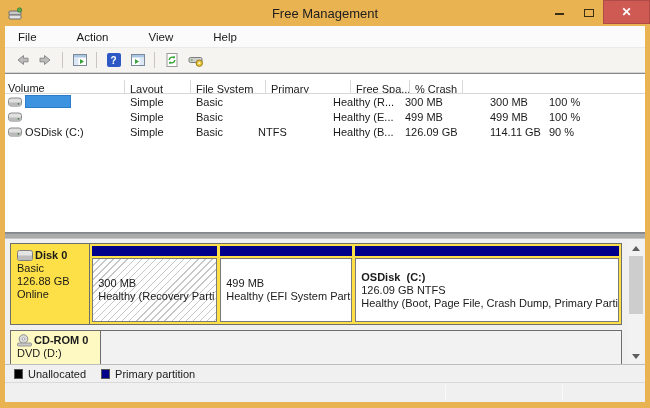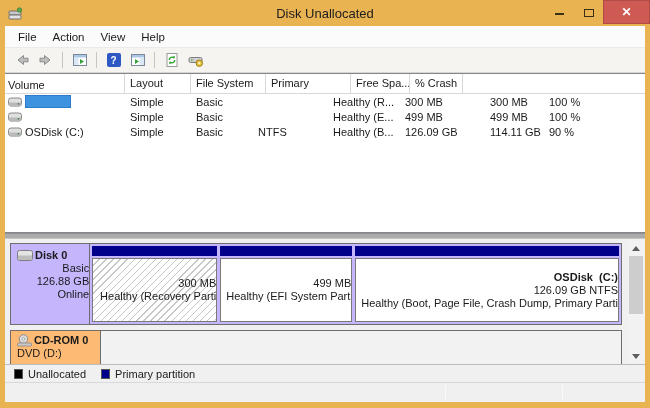--- a/index.html
+++ b/index.html
@@ -26,21 +26,21 @@
   .max-glyph { display:block; width:10px; height:8px; border:1px solid #3a2e14; margin-top:3px; }
   .close-btn {
     width:47px; height:24px; margin-right:0;
     background:#cf5a54; border:1px solid #b04c47;
     color:#fff; font-size:12px; font-weight:bold;
     display:flex; align-items:center; justify-content:center;
   }
   
   .menubar {
     height:22px; background:#fbfbfb; display:flex; align-items:center;
-    padding-left:5px; border-bottom:1px solid #eceae6;
+    padding-left:5px; border-bottom:1px solid #eceae6;gap:24px;
   }
   .menu-item { padding:3px 8px; font-size:11.5px; }
   
   .toolbar {
     height:25px; background:#f6f4f1; border-bottom:1px solid #d8d5d0;
     display:flex; align-items:center; padding-left:6px; gap:3px;
   }
   .tb-btn { width:21px; height:20px; display:flex; align-items:center; justify-content:center; }
   .tb-sep { width:1px; height:16px; background:#c9c6c0; margin:0 3px; }
   .help-box {
@@ -50,59 +50,59 @@
   }
   
   .list-pane {
     height:160px; background:#fff;
     border:1px solid #83878e; border-left:none; border-right:none;
     overflow:hidden;
   }
   .lv-header { display:flex; height:20px; border-bottom:1px solid #d8d8d8; background:#ffffff; }
   .lv-hcell {
     padding:3px 4px 0 5px; border-right:1px solid #d8d8d8; font-size:11px;
-    white-space:nowrap; overflow:hidden; flex:none;
+    white-space:nowrap; overflow:hidden; flex:none;margin-top:6px;
   }
   .lv-row { display:flex; height:15px; align-items:center; }
   .lv-cell { padding-left:5px; white-space:nowrap; overflow:hidden; flex:none; }
   .c-volume { width:120px; display:flex; align-items:center; padding-left:3px; }
   .c-layout { width:66px; }
   .c-type { width:62px; }
   .c-fs { width:75px; }
   .c-status { width:72px; }
   .c-capacity { width:85px; }
   .c-free { width:59px; }
   .c-pct { width:53px; }
   .c-fill { flex:1; border-right:none; }
   .vol-icon { width:14px; height:10px; margin-right:3px; flex:none; }
   .sel-box { width:46px; height:13px; border:1px solid #2b7bc8; }
   
   .splitter { height:6px; background:#ababab; border-top:1px solid #8f8f8f; border-bottom:1px solid #c6c6c6; }
   
   .graph-pane { height:125px; background:#f0f0f0; position:relative; padding:4px 0 0 5px; }
-  .disk-block { width:612px; height:82px; border:1px solid #6e6e6e; display:flex; background:#c4b5fd;text-align:right; }
+  .disk-block { width:612px; height:82px; border:1px solid #6e6e6e; display:flex; background:#fde047; }
   .disk-info { width:90px; border-right:1px solid #6e6e6e; padding:5px 0 0 6px; line-height:13px; }
   .disk-name { font-weight:bold; display:flex; align-items:center; }
   .disk-icon { width:16px; height:11px; margin-right:2px; }
   .disk-parts { flex:1; display:flex; padding:2px; gap:3px; }
   .partition { display:flex; flex-direction:column; flex:none; }
   .part-strip { height:10px; margin-bottom:2px; }
   .part-body {
     flex:1; border:1px solid #7a7a7a; background:#fff;
     padding-left:5px; display:flex; flex-direction:column; justify-content:center;
     line-height:13px; white-space:nowrap; overflow:hidden;
   }
   .part-body.hatched {
     background:repeating-linear-gradient(135deg, #ffffff 0px, #ffffff 4px, #c6c6c6 4px, #c6c6c6 5px);
   }
   .part-title { font-weight:bold; white-space:pre; }
   .p1 { width:125px; } .p2 { width:132px; } .p3 { flex:1; }
   .cdrom-block {
     width:612px; height:34px; margin-top:5px;
-    border:1px solid #6e6e6e; border-bottom:none; display:flex; background:#fdba74;
+    border:1px solid #6e6e6e; border-bottom:none; display:flex; background:#fef9c3;
   }
   .cdrom-info { width:90px; border-right:1px solid #6e6e6e; padding:3px 0 0 6px; line-height:13px; }
   .cdrom-name { font-weight:bold; display:flex; align-items:center; }
   .cd-icon { width:15px; height:13px; margin-right:2px; }
   .cdrom-media-area { flex:1; background:#f2f2f2; }
   
   .vscroll { position:absolute; top:2px; bottom:1px; right:1px; width:16px; background:#f2f2f2; }
   .vs-btn { position:absolute; left:0; width:16px; height:14px; display:flex; align-items:center; justify-content:center; }
   .vs-up { top:0; } .vs-down { bottom:0; }
   .tri-up { width:0; height:0; border-left:4px solid transparent; border-right:4px solid transparent; border-bottom:5px solid #5e5e5e; }
@@ -124,21 +124,21 @@
 <div class="window" style="background-color: rgb(233, 179, 82);">
 
   <div class="titlebar">
     <span class="titlebar-icon">
       <svg viewBox="0 0 17 17" width="17" height="17">
         <rect x="2" y="6" width="12" height="4" rx="1" fill="#c9c9c9" stroke="#6f6f6f" stroke-width="1"></rect>
         <rect x="2" y="10" width="12" height="4" rx="1" fill="#e2e2e2" stroke="#6f6f6f" stroke-width="1"></rect>
         <circle cx="12.5" cy="5" r="2.2" fill="#5aab4e" stroke="#3c7d34" stroke-width="0.8"></circle>
       </svg>
     </span>
-    <span class="title-text">Disk Unallocated</span>
+    <span class="title-text">Free Management</span>
     <div class="win-controls">
       <div class="win-btn">
           <span class="min-glyph"></span>
         </div>
       <div class="win-btn">
           <span class="max-glyph"></span>
         </div>
       <div class="close-btn" style="background-color: rgb(207, 90, 84);">
           <span>✕</span>
         </div>

